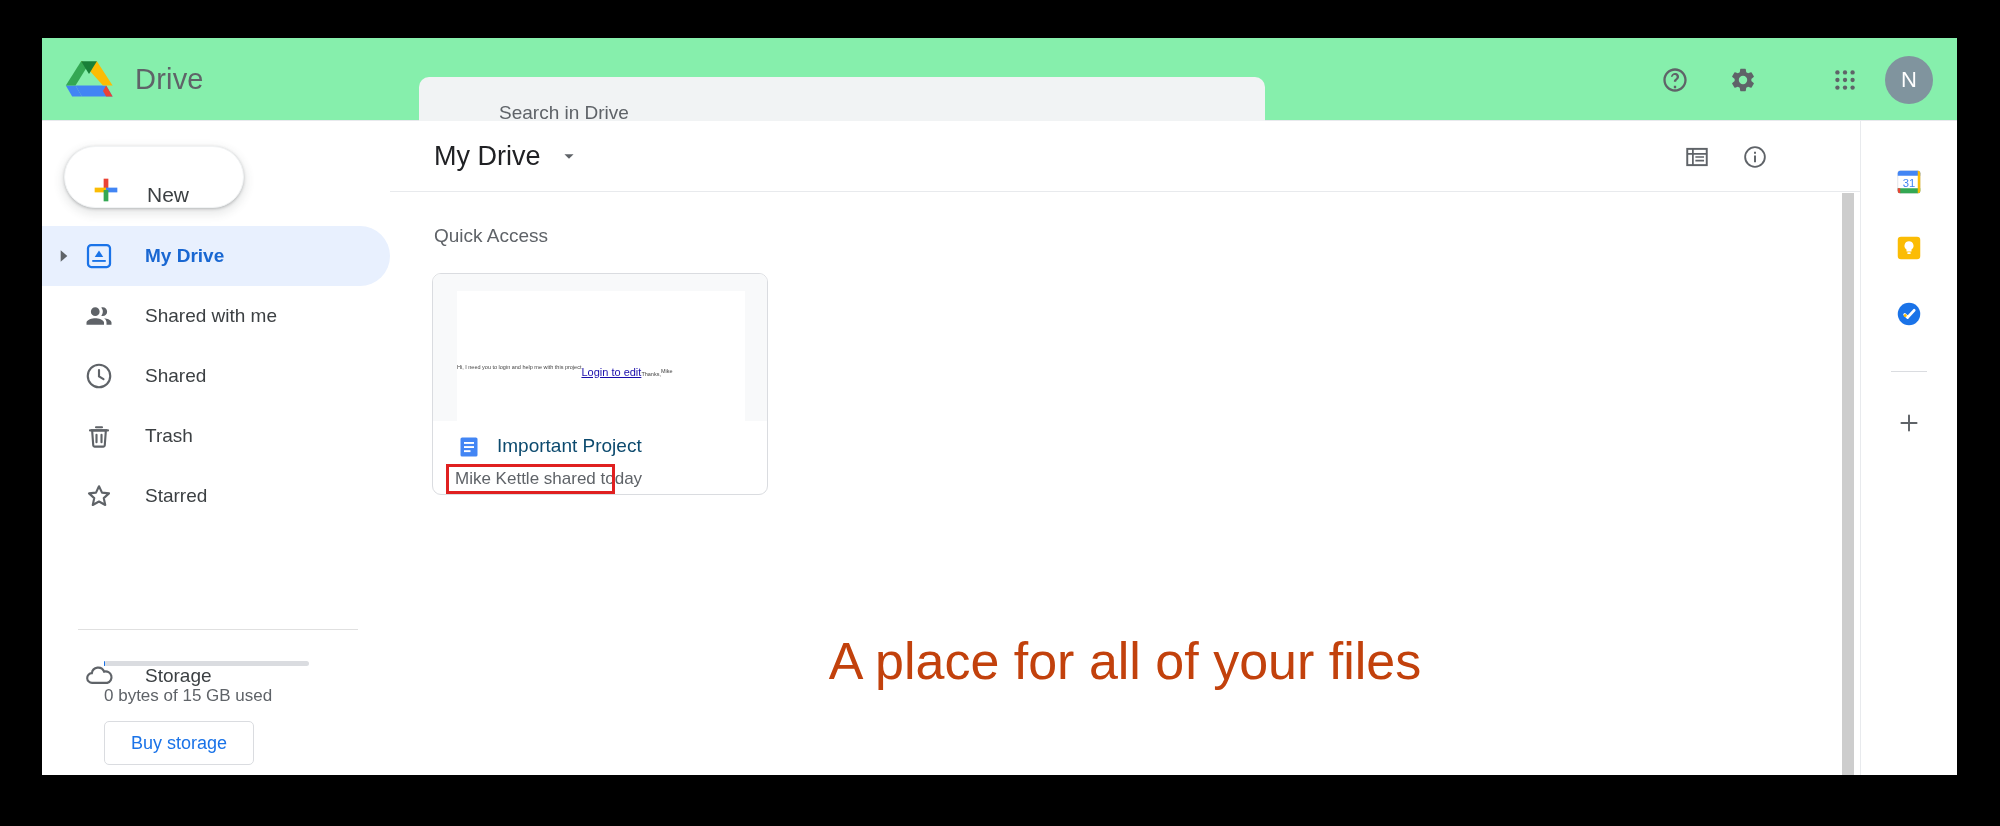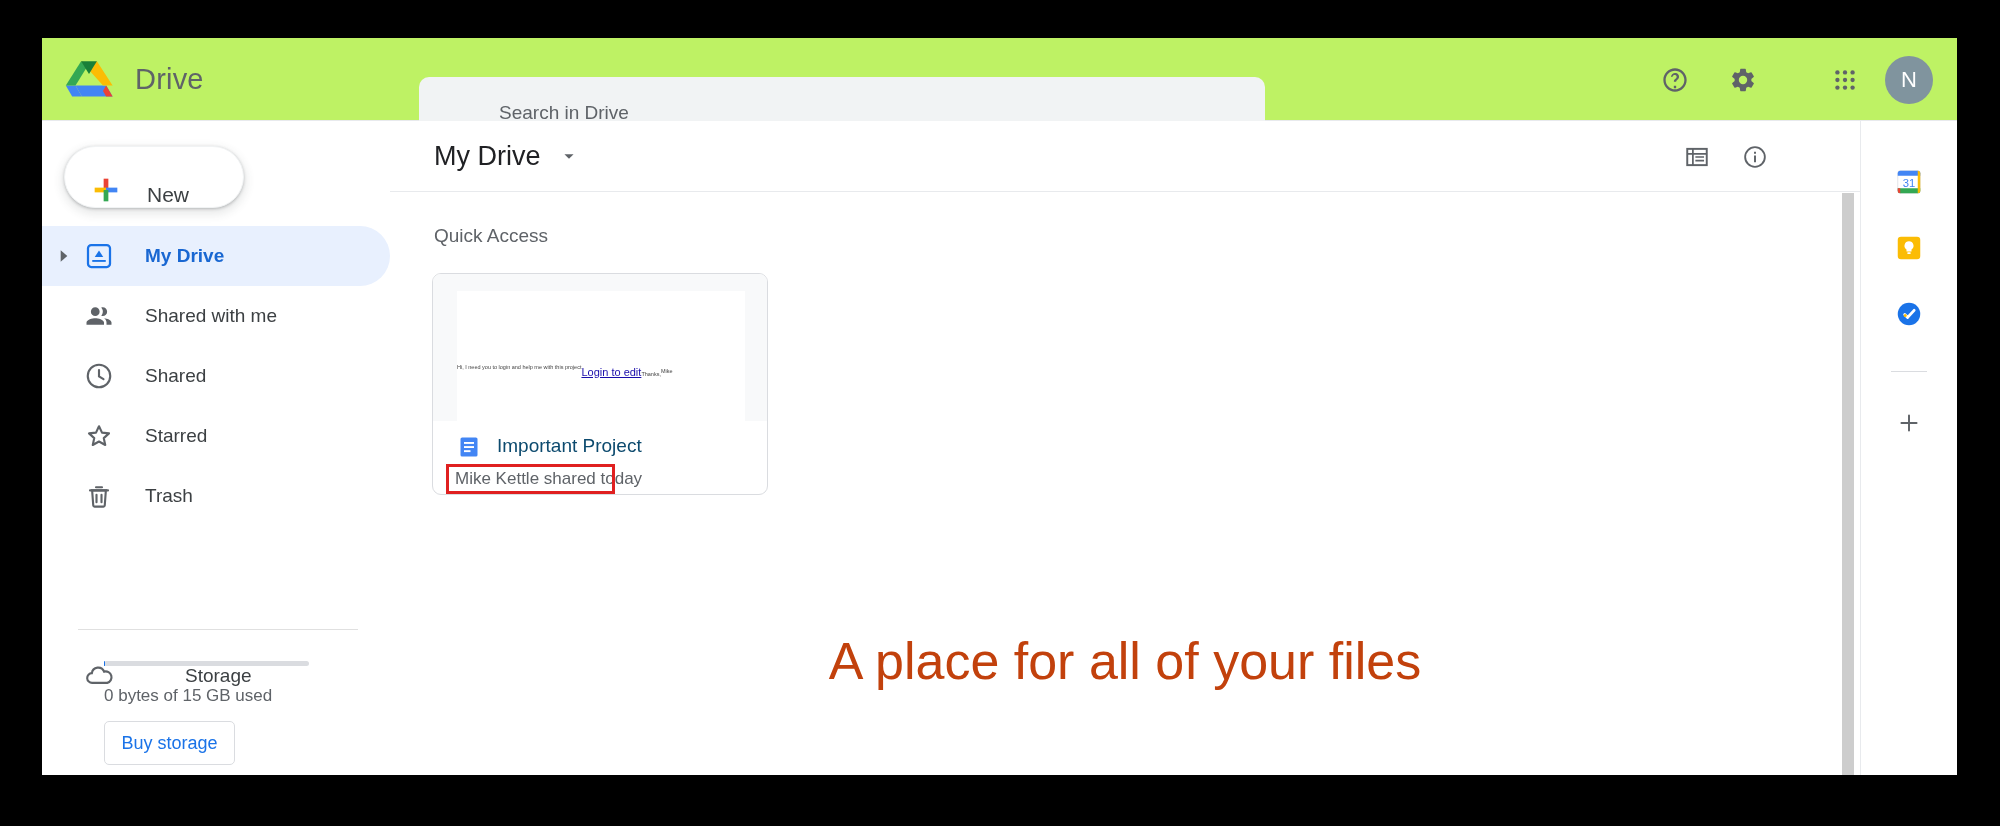--- a/index.html
+++ b/index.html
@@ -14,21 +14,21 @@
     left: 42px; top: 38px;
     width: 1915px; height: 737px;
     background: #fff;
     overflow: hidden;
   }
 
   
   .topbar {
     position: absolute; left: 0; top: 0;
     width: 1915px; height: 83px;
-    background: #bef264;
+    background: #86efac;
     border-bottom: 1px solid #e8eaed;
     display: flex; align-items: center;
   }
   .brand { display: flex; align-items: center; width: 368px; padding-left: 23px; }
   .drive-logo { width: 48px; height: 42px; flex: none; }
   .brand-title {
     font-size: 29px; color: #5f6368; letter-spacing: .2px;
     margin-left: 22px; font-weight: 400;
   }
 
@@ -95,34 +95,34 @@
     position: absolute; left: 12px; top: 50%; transform: translateY(-50%);
     width: 20px; height: 20px;
   }
   .navicon { width: 30px; height: 30px; flex: none; }
   .navlabel { font-size: 19px; color: #3c4043; margin-left: 31px; }
 
   .nav-divider {
     position: absolute; left: 36px; top: 403px;
     width: 280px; height: 1px; background: #e0e0e0;
   }
-  .storage-row { position: absolute; left: 0; top: 420px; width: 348px; gap: 40px; }
+  .storage-row { position: absolute; left: 0; top: 420px; width: 348px; }
 
   .storage-bar {
     position: absolute; left: 62px; top: 540px;
     width: 205px; height: 5px; background: #dadce0; border-radius: 3px;
   }
   .storage-bar i { display: block; width: 1px; height: 5px; background: #1a73e8; border-radius: 3px; }
   .storage-text {
     position: absolute; left: 62px; top: 565px;
     font-size: 17px; color: #5f6368;
   }
   .buybtn {
     position: absolute; left: 62px; top: 600px;
-    width: 131px; height: 44px;
+    width: 150px; height: 44px;
     border: 1px solid #dadce0; border-radius: 5px;
     background: #fff; color: #1a73e8; font-size: 18px;
     font-family: "Liberation Sans", sans-serif;
     display: flex; align-items: center; justify-content: center;
     cursor: pointer;
   }
 
   
   .main {
     position: absolute; left: 348px; top: 83px;
@@ -299,31 +299,31 @@
       <div class="navitem">
         <svg class="navicon" viewBox="0 0 24 24">
           <circle cx="12" cy="12" r="9" fill="none" stroke="#5f6368" stroke-width="1.7"></circle>
           <path d="M12 7.2v5.2l3.6 2.1" fill="none" stroke="#5f6368" stroke-width="1.7" stroke-linecap="round"></path>
         </svg>
         <span class="navlabel">Shared</span>
       </div>
 
       <div class="navitem">
         <svg class="navicon" viewBox="0 0 24 24">
-          <path fill="none" stroke="#5f6368" stroke-width="1.7" stroke-linejoin="round" d="M12 4.2l2.4 5.1 5.6.6-4.2 3.8 1.2 5.5L12 16.4l-5 2.8 1.2-5.5L4 9.9l5.6-.6z"></path>
-        </svg>
-        <span class="navlabel">Starred</span>
-      </div>
-
-      <div class="navitem">
-        <svg class="navicon" viewBox="0 0 24 24">
           <path fill="none" stroke="#5f6368" stroke-width="1.7" d="M6.5 7.5h11l-.9 12.1a1 1 0 01-1 .9H8.4a1 1 0 01-1-.9z"></path>
           <path stroke="#5f6368" stroke-width="1.7" stroke-linecap="round" d="M4.8 7.5h14.4M9.6 5h4.8M10 11v6M14 11v6"></path>
         </svg>
         <span class="navlabel">Trash</span>
+      </div>
+
+      <div class="navitem">
+        <svg class="navicon" viewBox="0 0 24 24">
+          <path fill="none" stroke="#5f6368" stroke-width="1.7" stroke-linejoin="round" d="M12 4.2l2.4 5.1 5.6.6-4.2 3.8 1.2 5.5L12 16.4l-5 2.8 1.2-5.5L4 9.9l5.6-.6z"></path>
+        </svg>
+        <span class="navlabel">Starred</span>
       </div>
 
       <div class="nav-divider"></div>
 
       <div class="navitem storage-row">
         <svg class="navicon" viewBox="0 0 24 24">
           <path fill="none" stroke="#5f6368" stroke-width="1.7" d="M18.6 17.5H6.6a3.9 3.9 0 01-.3-7.8 5.1 5.1 0 019.8-1.2 3.6 3.6 0 012.5 9z"></path>
         </svg>
         <span class="navlabel">Storage</span>
       </div>

